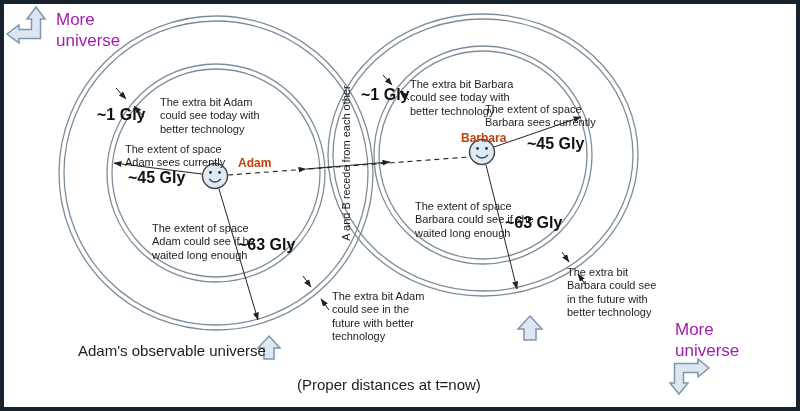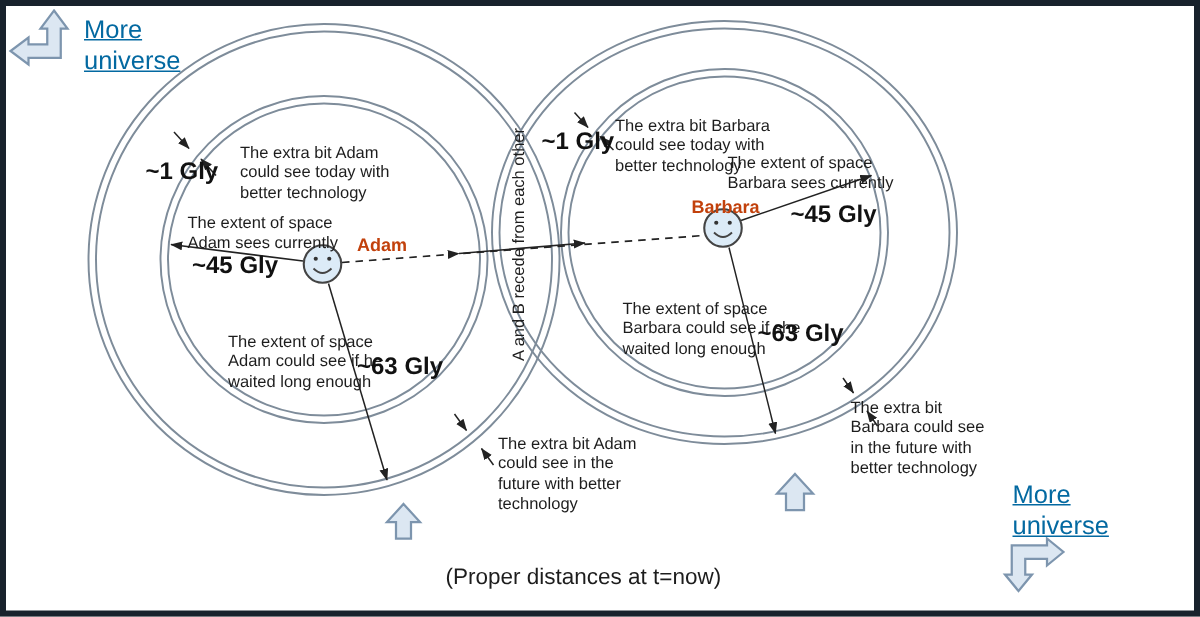--- a/index.html
+++ b/index.html
@@ -6,21 +6,21 @@
   body { background:#555; font-family:"Liberation Sans", sans-serif; }
   .stage {
     position:relative; width:800px; height:411px;
     background:#ffffff; border:4px solid #18222c; overflow:hidden;
   }
   svg.draw { position:absolute; left:0; top:0; }
   .lbl { position:absolute; color:#1d1d1d; white-space:pre-line; }
   .note { font-size:11px; line-height:1.22; }
   .gly  { font-size:16px; font-weight:bold; color:#111; white-space:nowrap; }
   .pname{ font-size:12px; font-weight:bold; color:#c2410c; white-space:nowrap; }
-  .big  { font-size:17px; line-height:1.25; color:#0369a1;text-decoration:underline; }
+  .big  { font-size:17px; line-height:1.25; color:#a21caf; }
   .bottom-label { font-size:15px; color:#1d1d1d; white-space:nowrap; }
   .caption { font-size:15px; color:#1d1d1d; white-space:nowrap;text-align:center; }
   .rot {
     position:absolute; font-size:11px; color:#1d1d1d; white-space:nowrap;
     transform:translate(-50%,-50%) rotate(-90deg);
   }
 </style>
 </head>
 <body>
 
@@ -141,17 +141,18 @@
   <div class="lbl gly" style="left:501px; top:210px;">~63 Gly</div>
 
   <div class="lbl note" style="left:563px; top:262px;">The extra bit
 Barbara could see
 in the future with
 better technology</div>
 
   <div class="lbl big" style="left:671px; top:315px;">More
 universe</div>
 
+  <div class="lbl bottom-label" style="left:74px; top:338px;">Adam's observable universe</div>
 
 
   <div class="lbl caption" style="left:293px; top:372px;">(Proper distances at t=now)</div>
 
 </div>
 
 </body></html>

